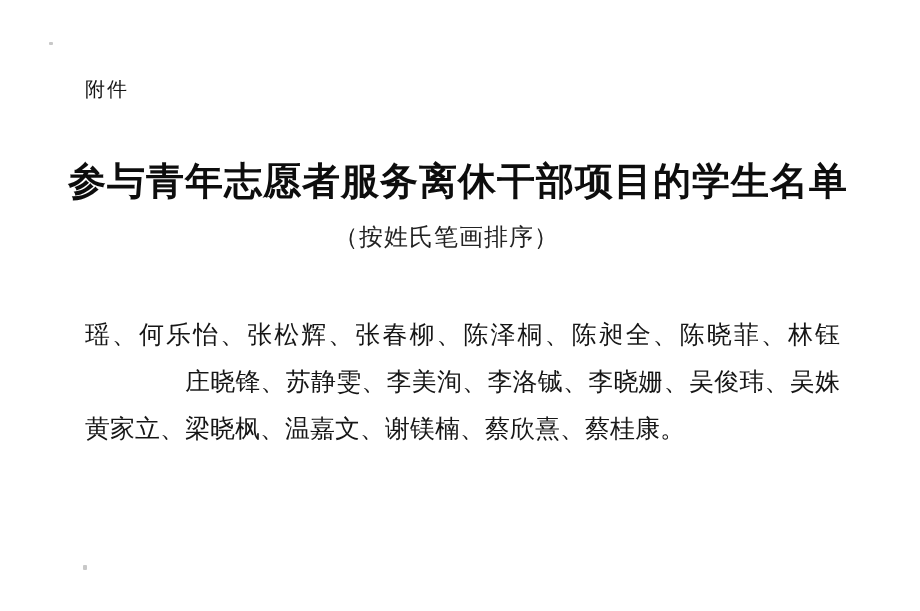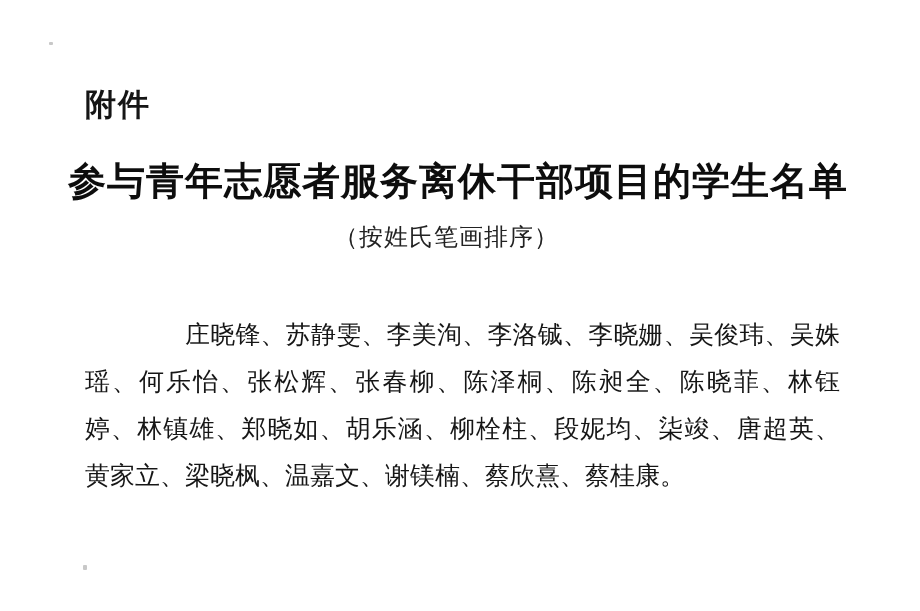--- a/index.html
+++ b/index.html
@@ -11,24 +11,24 @@
     height: 611px;
     position: relative;
     background: #ffffff;
     overflow: hidden;
     font-family: "Liberation Serif", "DejaVu Serif", serif;
     color: #111111;
   }
   .attachment-label {
     position: absolute;
     left: 85px;
-    top: 84px;
+    top: 76px;
     font-family: "Liberation Sans", "DejaVu Sans", sans-serif;
-    font-size: 31px;
-    font-weight: 700;
+    font-size: 20px;
+    font-weight: 400;
     letter-spacing: 2px;
     color: #151515;
   }
   .doc-title {
     position: absolute;
     left: 0;
     top: 156px;
     width: 916px;
     text-align: center;
     font-family: "Liberation Sans", "DejaVu Sans", sans-serif;
@@ -88,17 +88,16 @@
 <div class="scan-speck speck-1"></div>
 <div class="scan-speck speck-2"></div>
 
 <div class="attachment-label">附件</div>
 
 <div class="doc-title">参与青年志愿者服务离休干部项目的学生名单</div>
 
 <div class="doc-subtitle">（按姓氏笔画排序）</div>
 
 <div class="names-paragraph">
+  <div class="para-line full">瑶、何乐怡、张松辉、张春柳、陈泽桐、陈昶全、陈晓菲、林钰</div>
   <div class="para-line first full">庄晓锋、苏静雯、李美洵、李洛铖、李晓姗、吴俊玮、吴姝</div>
-  <div class="para-line full">瑶、何乐怡、张松辉、张春柳、陈泽桐、陈昶全、陈晓菲、林钰</div>
-  <div class="para-line full">婷、林镇雄、郑晓如、胡乐涵、柳栓柱、段妮均、柒竣、唐超英、</div>
   <div class="para-line last">黄家立、梁晓枫、温嘉文、谢镁楠、蔡欣熹、蔡桂康。</div>
 </div>
 
 </body></html>

